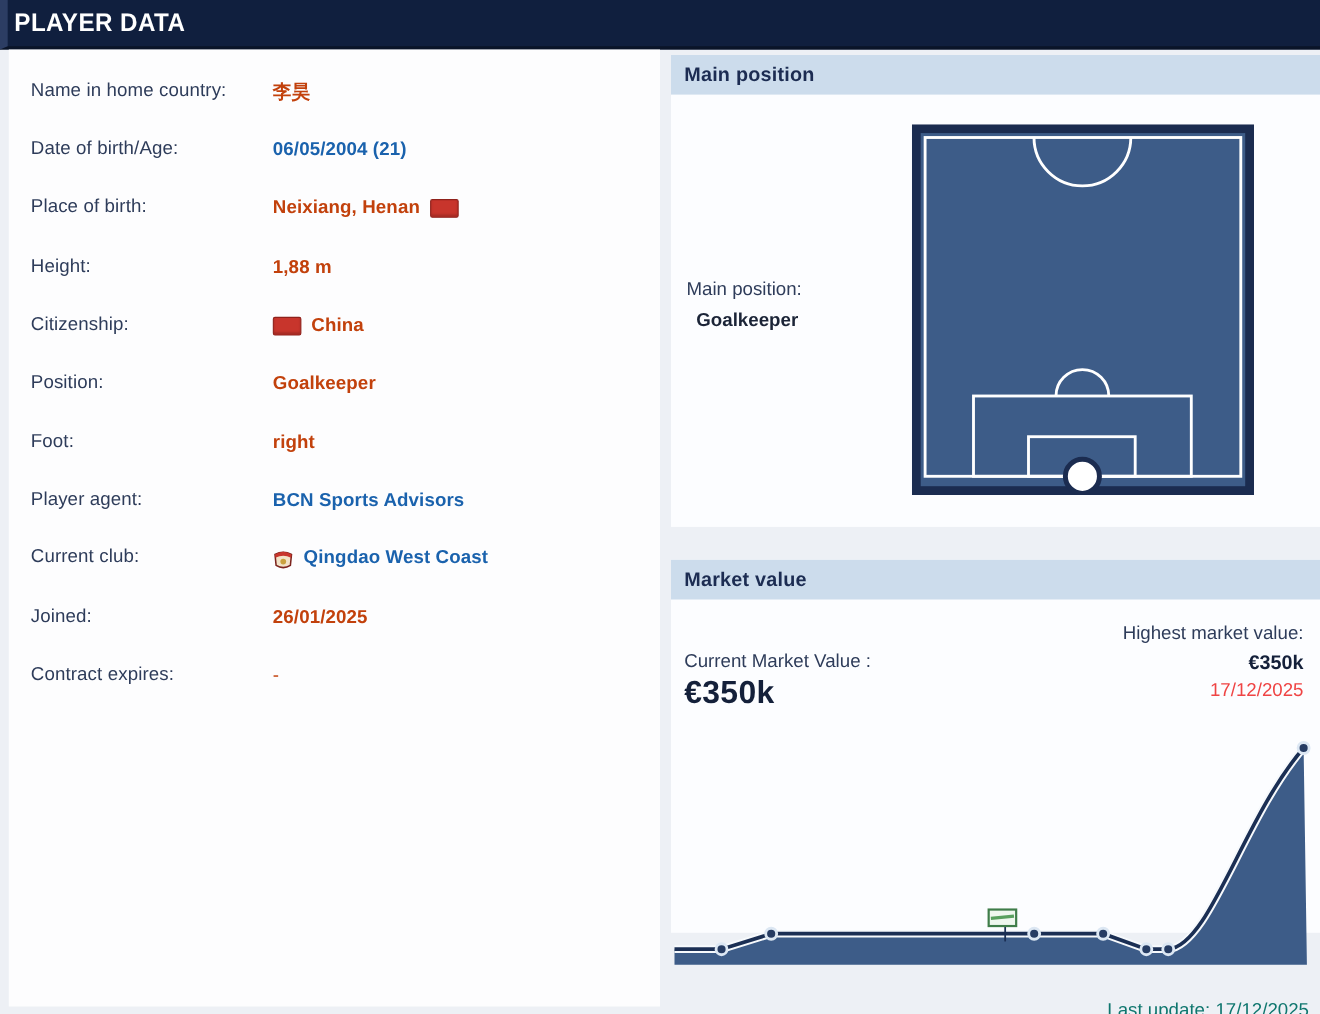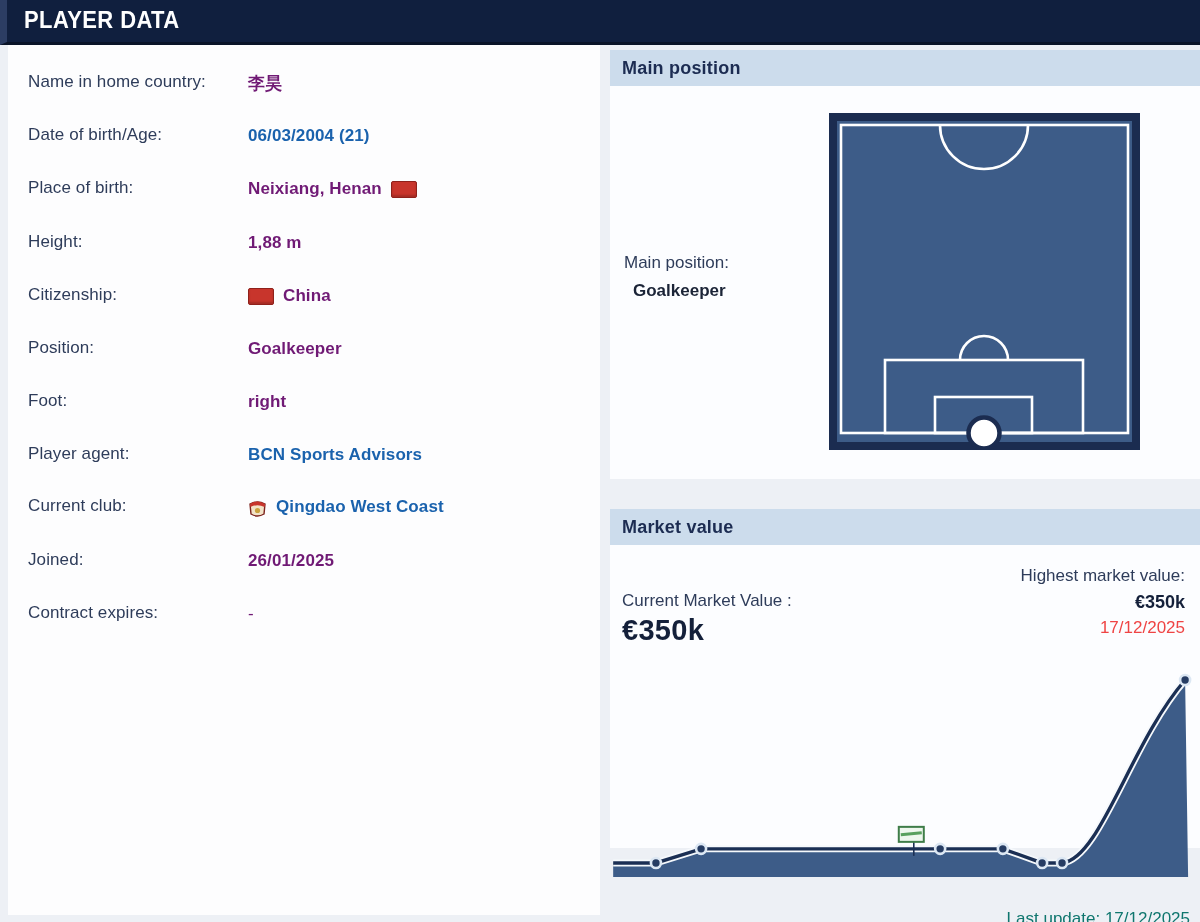--- a/index.html
+++ b/index.html
@@ -11,38 +11,38 @@
     overflow:hidden;
     color:#1b2437;
   }
 
   
   .topbar {
     position:absolute; left:0; top:0; width:1200px; height:45px;
     background:#101f3e;
     border-left:7px solid #2c3d63;
     border-bottom:3px solid #0a1428;
-    display:flex; align-items:center; padding-left:17px;
+    display:flex; align-items:center; padding-left:6px;
   }
   .topbar h1 {
     color:#ffffff; font-size:22px; font-weight:800; letter-spacing:.4px;
     transform:scaleY(1.05); transform-origin:left center;
   }
 
   
   .panel-left {
     position:absolute; left:8px; top:45px; width:592px; height:870px;
     background:#fdfdfe;
   }
   .row { position:absolute; left:20px; right:16px; height:26px; font-size:17px; }
   .lbl { position:absolute; left:0; top:2px; color:#2e3c5a; letter-spacing:.1px; }
   .val {
     position:absolute; left:220px; top:0; height:26px;
     display:flex; align-items:center; gap:9px;
-    color:#701a75; font-weight:bold; letter-spacing:.1px;
+    color:#c2410c; font-weight:bold; letter-spacing:.1px;
   }
   .val.link { color:#1a62ad; cursor:pointer; }
   .val.plain { font-weight:normal; }
   .flag {
     width:26px; height:17px; flex:0 0 auto;
     background:#c8352c; border:1px solid #8f211b; border-radius:2px;
     box-shadow:inset 0 -2px 2px rgba(0,0,0,.18);
   }
   .crest { width:19px; height:21px; flex:0 0 auto; display:inline-block; }
 
@@ -83,21 +83,21 @@
 
 <div class="panel-left">
 
   <div class="row" style="top:25px">
     <span class="lbl">Name in home country:</span>
     <span class="val">李昊</span>
   </div>
 
   <div class="row" style="top:78px">
     <span class="lbl">Date of birth/Age:</span>
-    <span class="val link">06/03/2004 (21)</span>
+    <span class="val link">06/05/2004 (21)</span>
   </div>
 
   <div class="row" style="top:131px">
     <span class="lbl">Place of birth:</span>
     <span class="val">
       <span>Neixiang, Henan</span>
       <span class="flag"></span>
     </span>
   </div>
 

